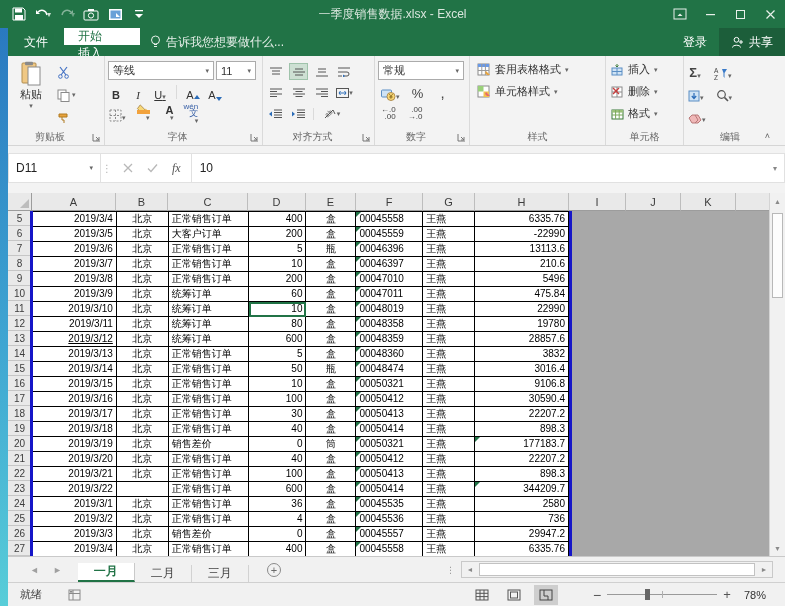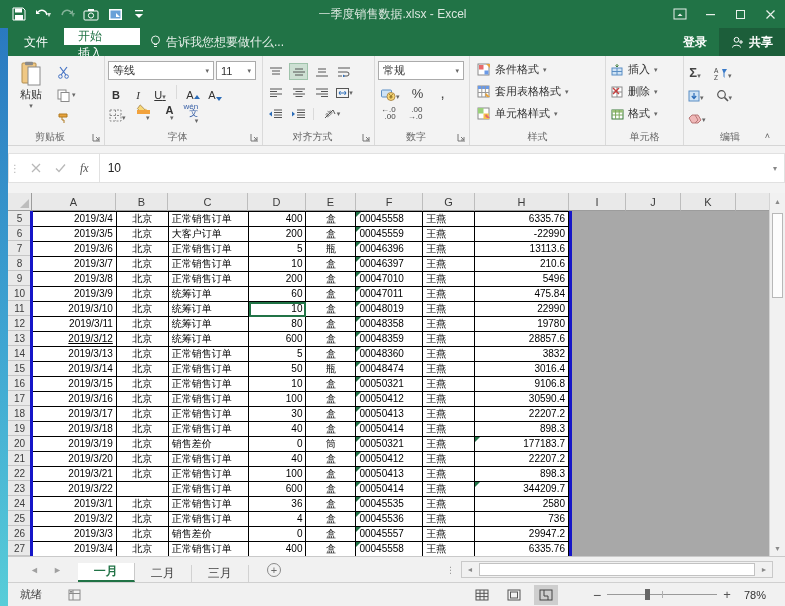--- a/index.html
+++ b/index.html
@@ -20,21 +20,21 @@
 
   
   .edge { left:0; top:28px; width:8px; height:578px; background:linear-gradient(#2a79c0,#3fa6d2 55%,#58cdd8); }
 
   
   .tabrow { left:8px; top:28px; width:777px; height:28px; background:#217346; display:flex; align-items:stretch; color:#fff; font-size:12px; }
   .rtab { padding:0 14px; display:flex; align-items:center; }
   .rtab.file { padding:0 16px; }
   .rtab.active { background:#fff; color:#217346; }
   .tellme { display:flex; align-items:center; gap:5px; padding:0 10px; color:#e6efe9; }
-  .tabrow-right { margin-left:auto; display:flex; align-items:stretch;font-weight:bold; }
+  .tabrow-right { margin-left:auto; display:flex; align-items:stretch; }
   .signin { display:flex; align-items:center; padding:0 12px; }
   .share { display:flex; align-items:center; gap:5px; padding:0 12px; background:#1c5e3a; }
 
   
   .ribbon { left:8px; top:56px; width:777px; height:90px; background:#f3f3f3; border-bottom:1px solid #d5d5d5; display:flex; font-size:11px; color:#333; }
   .rgroup { position:relative; border-right:1px solid #dadada; padding:3px 3px 15px 3px; display:flex; gap:3px; }
   .glabel { position:absolute; bottom:1px; left:0; right:12px; text-align:center; font-size:10px; color:#696969; }
   .glabel.full { right:0; }
   .launcher { position:absolute; bottom:3px; right:3px; width:9px; height:9px; }
   .car { font-size:7px; color:#666; }
@@ -432,30 +432,20 @@
     <div class="glabel">数字</div>
     <svg class="launcher" viewBox="0 0 9 9">
         <path d="M1 1 v7 h7 M4 4 l3 3 M7 4 v3 h-3" stroke="#777" fill="none"></path>
       </svg>
   </div>
 
   <div class="rgroup" style="width:136px; flex-direction:column; gap:1px;">
     <div class="stylebtn">
       <svg width="14" height="13" viewBox="0 0 14 13">
           <rect x="1" y="1" width="11" height="11" fill="#fff" stroke="#8a8a8a"></rect>
-          <rect x="2" y="2" width="4.5" height="4.5" fill="#e86a6a"></rect>
-          <rect x="7.5" y="7.5" width="4" height="4" fill="#6a9ae8"></rect>
-          <path d="M9 1 l4 0 0 4 z" fill="#e8a33d"></path>
-        </svg>
-      <span>条件格式</span>
-        <span class="car">▾</span>
-    </div>
-    <div class="stylebtn">
-      <svg width="14" height="13" viewBox="0 0 14 13">
-          <rect x="1" y="1" width="11" height="11" fill="#fff" stroke="#8a8a8a"></rect>
           <rect x="1" y="1" width="11" height="3" fill="#6a9ae8"></rect>
           <path d="M1 7.5 h11 M4.8 1 v11 M8.4 1 v11" stroke="#9a9a9a"></path>
           <path d="M9 8 l4 4 h-3 l-2 -2 z" fill="#e8a33d"></path>
         </svg>
       <span>套用表格格式</span>
         <span class="car">▾</span>
     </div>
     <div class="stylebtn">
       <svg width="14" height="13" viewBox="0 0 14 13">
           <rect x="1" y="1" width="11" height="11" fill="#fff" stroke="#8a8a8a"></rect>
@@ -542,20 +532,24 @@
           </span>
       </div>
     </div>
     <div class="glabel full">编辑</div>
     <span class="collapse">˄</span>
   </div>
 </div>
 
 <div class="abs fbar">
   <div class="fbar-inner">
+    <div class="namebox">
+      <span>D11</span>
+      <span class="car">▾</span>
+    </div>
     <div class="fdots">⋮</div>
     <div class="fbtns">
       <svg width="10" height="10" viewBox="0 0 10 10">
           <path d="M1 1 L9 9 M9 1 L1 9" stroke="#b8b8b8" stroke-width="1.3"></path>
         </svg>
       <svg width="11" height="10" viewBox="0 0 11 10">
           <path d="M1 5.5 L4 8.5 L10 1.5" stroke="#b8b8b8" stroke-width="1.3" fill="none"></path>
         </svg>
       <span style="font-size:12px; font-style:italic; font-family:'Liberation Serif',serif; color:#555;">fx</span>
     </div>

